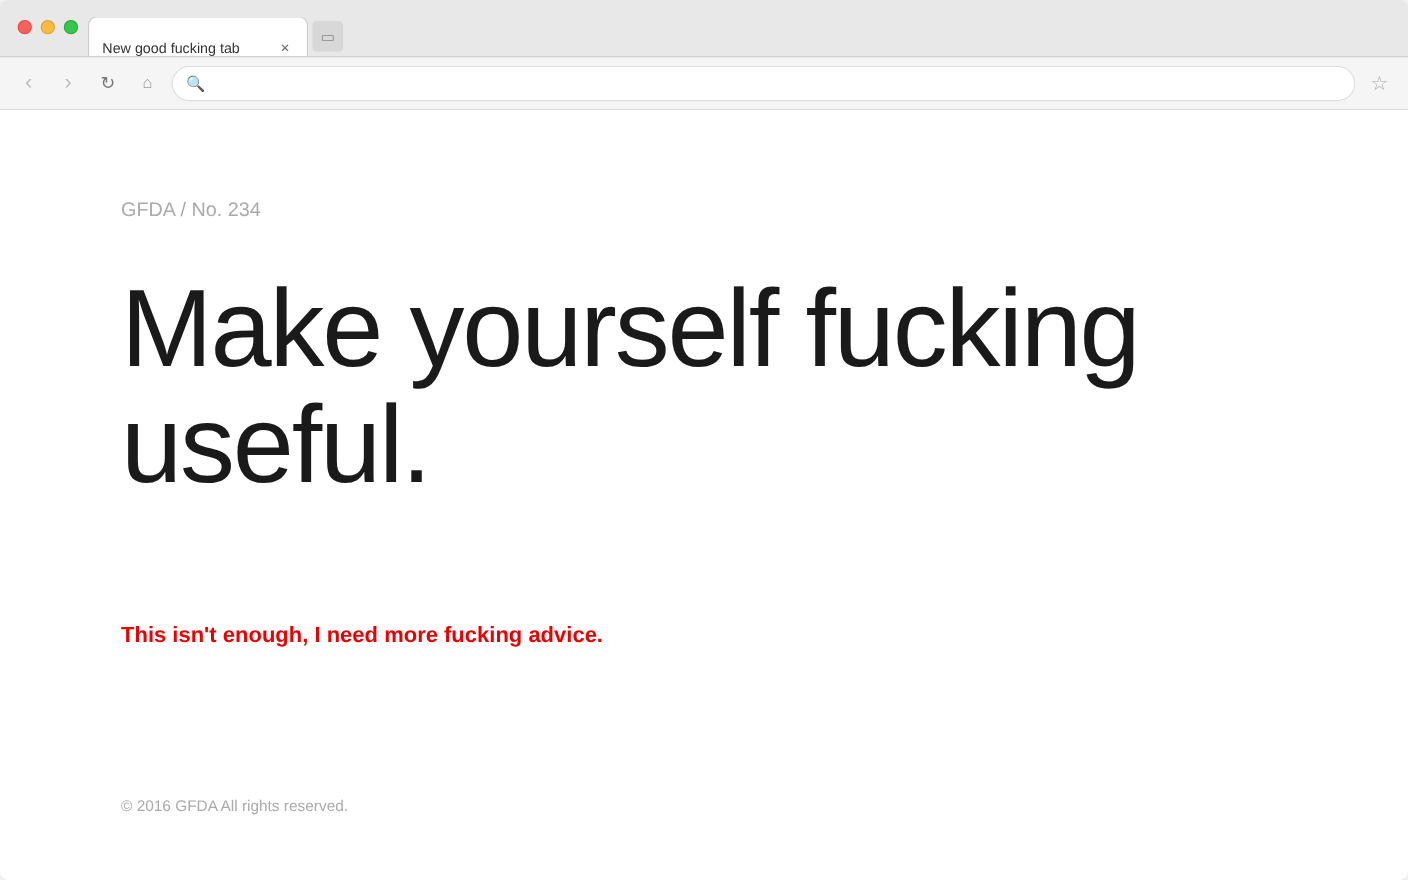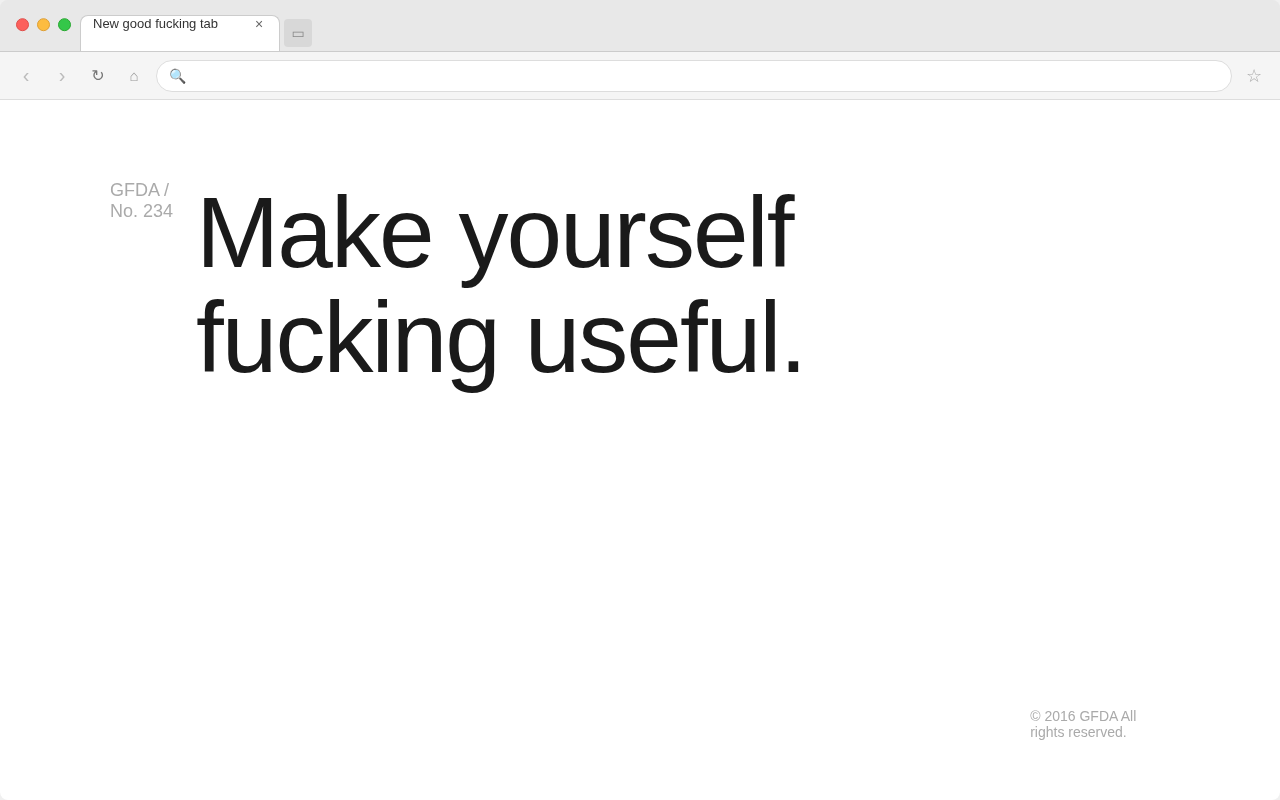--- a/index.html
+++ b/index.html
@@ -13,42 +13,42 @@
 
     .traffic-lights { display: flex; align-items: center; gap: 8px; position: absolute; left: 16px; top: 50%; transform: translateY(-60%); }
     .traffic-light { width: 13px; height: 13px; border-radius: 50%; }
     .traffic-light.close { background: #fc605c; border: 1px solid #e04e4a; }
     .traffic-light.minimize { background: #fdbc40; border: 1px solid #de9f35; }
     .traffic-light.maximize { background: #34c749; border: 1px solid #28a830; }
 
     
     .tabs-area { display: flex; align-items: flex-end; margin-left: 80px; height: 100%; }
 
-    .tab { background: #ffffff; border-radius: 8px 8px 0 0; padding: 0 12px; height: 36px; display: flex; align-items: flex-start; gap: 8px; min-width: 200px; max-width: 320px; border: 1px solid #ccc; border-bottom: none; position: relative; }
+    .tab { background: #ffffff; border-radius: 8px 8px 0 0; padding: 0 12px; height: 36px; display: flex; align-items: flex-end; gap: 8px; min-width: 200px; max-width: 320px; border: 1px solid #ccc; border-bottom: none; position: relative; }
 
     .tab-title { font-size: 13px; color: #333; flex: 1; white-space: nowrap; overflow: hidden; text-overflow: ellipsis; }
 
     .tab-close { width: 16px; height: 16px; display: flex; align-items: center; justify-content: center; border-radius: 50%; font-size: 14px; color: #666; cursor: pointer; flex-shrink: 0; }
 
     .new-tab-btn { width: 28px; height: 28px; display: flex; align-items: center; justify-content: center; color: #888; font-size: 18px; margin-left: 4px; margin-bottom: 4px; border-radius: 4px; background: #d8d8d8; cursor: pointer; }
 
     
     .address-bar { background: #f5f5f5; height: 48px; display: flex; align-items: center; padding: 0 12px; gap: 8px; border-bottom: 1px solid #ddd; }
 
     .nav-btn { width: 28px; height: 28px; display: flex; align-items: center; justify-content: center; color: #aaa; font-size: 16px; cursor: pointer; border-radius: 4px; }
     .nav-btn.active { color: #555; }
 
     .address-input-wrap { flex: 1; background: #fff; border: 1px solid #ddd; border-radius: 20px; height: 32px; display: flex; align-items: center; padding: 0 12px; gap: 6px; }
     .search-icon-small { color: #aaa; font-size: 14px; }
     .address-input { border: none; outline: none; flex: 1; font-size: 14px; color: #333; background: transparent; }
 
     .bookmark-btn { width: 28px; height: 28px; display: flex; align-items: center; justify-content: center; color: #aaa; font-size: 18px; cursor: pointer; }
 
     
-    .page-content { background: #fff; flex: 1; overflow-y: auto; padding: 80px 110px 60px 110px; display: flex; flex-direction: row; }
+    .page-content { background: #fff; flex: 1; overflow-y: auto; padding: 80px 110px 60px 110px; display: flex; flex-direction: column; gap: 30px; }
 
     .page-label { color: #aaa; font-size: 18px; font-weight: 400; margin-bottom: 16px; }
 
     .page-headline { font-size: 100px; font-weight: 400; color: #1a1a1a; line-height: 1.05; margin-bottom: 80px; letter-spacing: -2px; }
 
     .advice-link { color: #e00; font-size: 20px; font-weight: 700; text-decoration: none; cursor: pointer; margin-bottom: 40px; display: block; }
 
     .footer-text { color: #aaa; font-size: 14px; margin-top: auto; }
   </style>
 </head>
@@ -91,16 +91,17 @@
       <input class="address-input" type="text" value="" style="">
     </div>
     <div class="bookmark-btn">
       <span>☆</span>
     </div>
   </div>
 
   <div class="page-content">
     <div class="page-label">GFDA / No. 234</div>
     <div class="page-headline">Make yourself fucking useful.</div>
+    <a class="advice-link">This isn't enough, I need more fucking advice.</a>
     <div class="footer-text">© 2016 GFDA All rights reserved.</div>
   </div>
 
 </div>
 
 </body></html>

